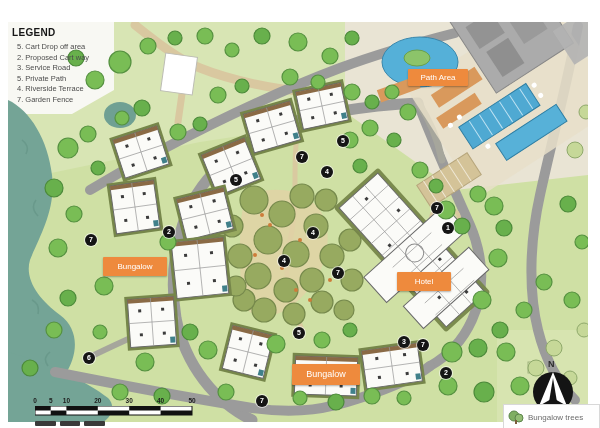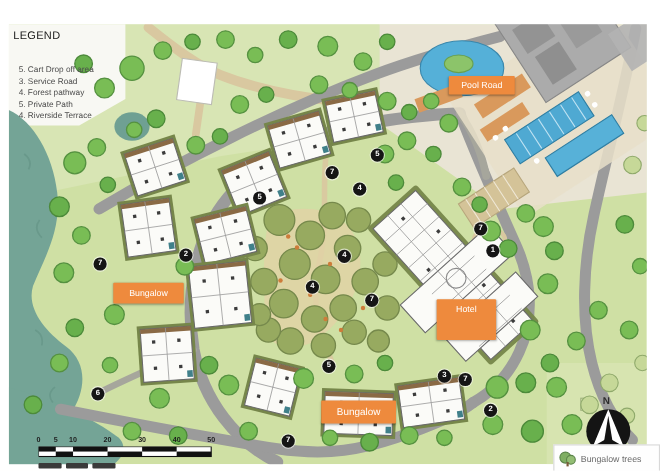--- a/index.html
+++ b/index.html
@@ -4,21 +4,21 @@
 <style>
   html,body{margin:0;padding:0;background:#fff}
   .stage{position:relative;width:600px;height:428px;background:#fff;overflow:hidden;
          font-family:"Liberation Sans",sans-serif}
   svg.map{position:absolute;left:0;top:0}
   .t1{fill:#79bd55;stroke:#559140;stroke-width:1.2}
   .t2{fill:#68b04c;stroke:#4c8a3a;stroke-width:1.2}
   .t3{fill:#97aa60;stroke:#76894c;stroke-width:1.2}
   .t4{fill:#c6d898;stroke:#8fa96b;stroke-width:1}
   .legend{position:absolute;left:12px;top:27px;width:112px;z-index:5}
-  .legend h1{font-size:10px;font-weight:normal;color:#161616;margin:0 0 20px 0;letter-spacing:.3px}
+  .legend h1{font-size:10px;font-weight:bold;color:#161616;margin:0 0 4px 0;letter-spacing:.3px}
   .legend ul{list-style:none;margin:0;padding:0}
   .legend li{font-size:7.5px;color:#4c4c4c;line-height:10.6px;padding-left:5px;white-space:nowrap}
   .area-label{position:absolute;background:#ee8a3d;color:#fff;text-align:center;z-index:6;
               border-radius:1px;box-shadow:0 1px 2px rgba(0,0,0,.3);overflow:hidden}
   .marker{position:absolute;width:12px;height:12px;border-radius:50%;background:#151515;color:#fff;
           font-size:7px;font-weight:bold;text-align:center;line-height:12px;z-index:6;
           box-shadow:0 0 0 1px rgba(255,255,255,.6)}
   .scalebar{position:absolute;left:35px;top:397px;width:168px;height:28px;z-index:6}
   .scalebar .ticks{position:absolute;left:0;top:0;width:160px;height:8px}
   .scalebar .ticks span{position:absolute;top:0;transform:translateX(-50%);
@@ -372,31 +372,32 @@
     <rect x="0" y="0" width="600" height="22" fill="#ffffff"></rect>
     <rect x="0" y="0" width="8" height="428" fill="#ffffff"></rect>
     <rect x="588" y="0" width="12" height="428" fill="#ffffff"></rect>
     <rect x="0" y="422" width="600" height="6" fill="#ffffff"></rect>
   </svg>
 
   <div class="legend">
     <h1>LEGEND</h1>
     <ul>
         <li>5. Cart Drop off area</li>
+        <li>2. Proposed Cart way</li>
         <li>3. Service Road</li>
-        <li>4. Forest pathway</li>
         <li>5. Private Path</li>
         <li>4. Riverside Terrace</li>
+        <li>7. Garden Fence</li>
       </ul>
   </div>
 
   <div id="labels">
-      <div class="area-label" style="left: 408px; top: 69px; width: 60px; height: 17px; font-size: 8px; line-height: 17px;">Pool Road</div>
+      <div class="area-label" style="left: 408px; top: 69px; width: 60px; height: 17px; font-size: 8px; line-height: 17px;">Path Area</div>
       <div class="area-label" style="left: 103px; top: 257px; width: 64px; height: 19px; font-size: 8px; line-height: 19px;">Bungalow</div>
-      <div class="area-label" style="left: 397px; top: 272px; width: 54px; height: 37px; font-size: 8px; line-height: 19px;">Hotel</div>
+      <div class="area-label" style="left: 397px; top: 272px; width: 54px; height: 19px; font-size: 8px; line-height: 19px;">Hotel</div>
       <div class="area-label" style="left: 292px; top: 364px; width: 68px; height: 21px; font-size: 9px; line-height: 21px;">Bungalow</div>
       <div class="marker" style="left: 337px; top: 135px;">5</div>
       <div class="marker" style="left: 296px; top: 151px;">7</div>
       <div class="marker" style="left: 321px; top: 166px;">4</div>
       <div class="marker" style="left: 230px; top: 174px;">5</div>
       <div class="marker" style="left: 431px; top: 202px;">7</div>
       <div class="marker" style="left: 442px; top: 222px;">1</div>
       <div class="marker" style="left: 163px; top: 226px;">2</div>
       <div class="marker" style="left: 307px; top: 227px;">4</div>
       <div class="marker" style="left: 85px; top: 234px;">7</div>

